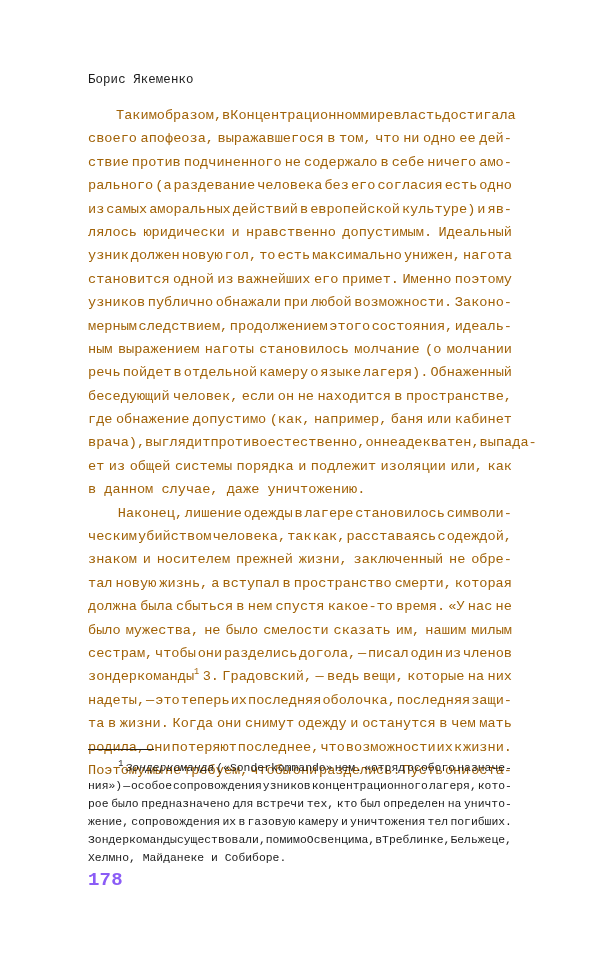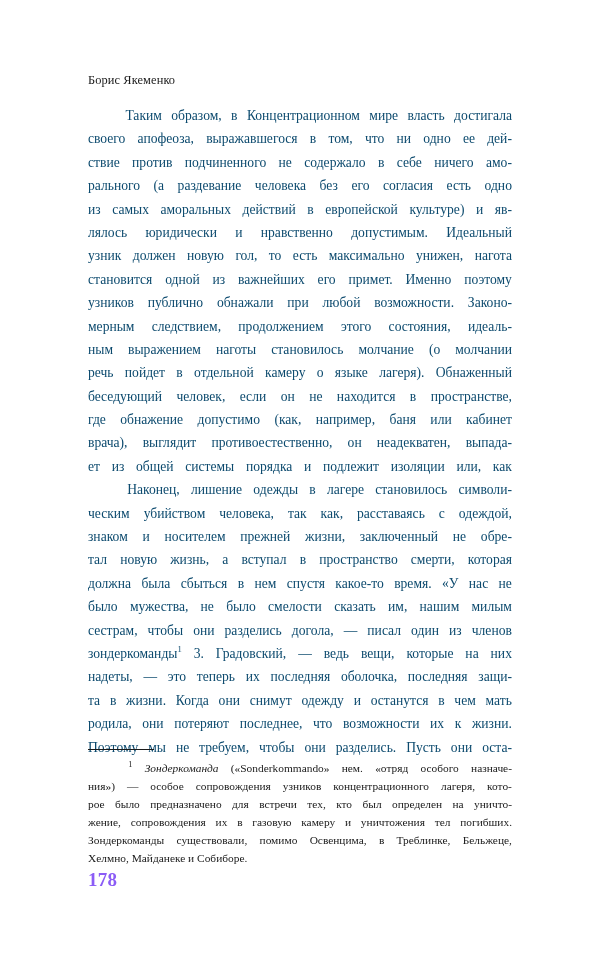--- a/index.html
+++ b/index.html
@@ -7,21 +7,21 @@
     margin: 0;
     padding: 0;
     background: #ffffff;
   }
   .page {
     position: relative;
     width: 600px;
     height: 970px;
     background: #ffffff;
     overflow: hidden;
-    font-family: Liberation Serif, serif;
+    font-family: Liberation Mono, monospace;
     color: #1a1a1a;
     -webkit-font-smoothing: antialiased;
   }
 
   
   .running-head {
     position: absolute;
     left: 88px;
     top: 72px;
     font-size: 12.4px;
@@ -36,21 +36,21 @@
     position: absolute;
     left: 88px;
     top: 104px;
     width: 424px;
   }
   .line {
     display: block;
     font-size: 13.6px;
     line-height: 23.4px;
     height: 23.4px;
-    color: #0c4a6e;
+    color: #a16207;
     white-space: nowrap;
     letter-spacing: 0px;
   }
   
   .line.just {
     display: flex;
     justify-content: space-between;
     width: 424px;
   }
   .line.just > span { white-space: pre; }
@@ -269,20 +269,21 @@
           <span>из</span>
           <span>общей</span>
           <span>системы</span>
           <span>порядка</span>
           <span>и</span>
           <span>подлежит</span>
           <span>изоляции</span>
           <span>или,</span>
           <span>как</span>
         </div>
+        <div class="line">в данном случае, даже уничтожению.</div>
       </div>
       <div>
         <div class="line just">
           <span style="flex: 0 0 28px;"></span>
           <span>Наконец,</span>
           <span>лишение</span>
           <span>одежды</span>
           <span>в</span>
           <span>лагере</span>
           <span>становилось</span>

